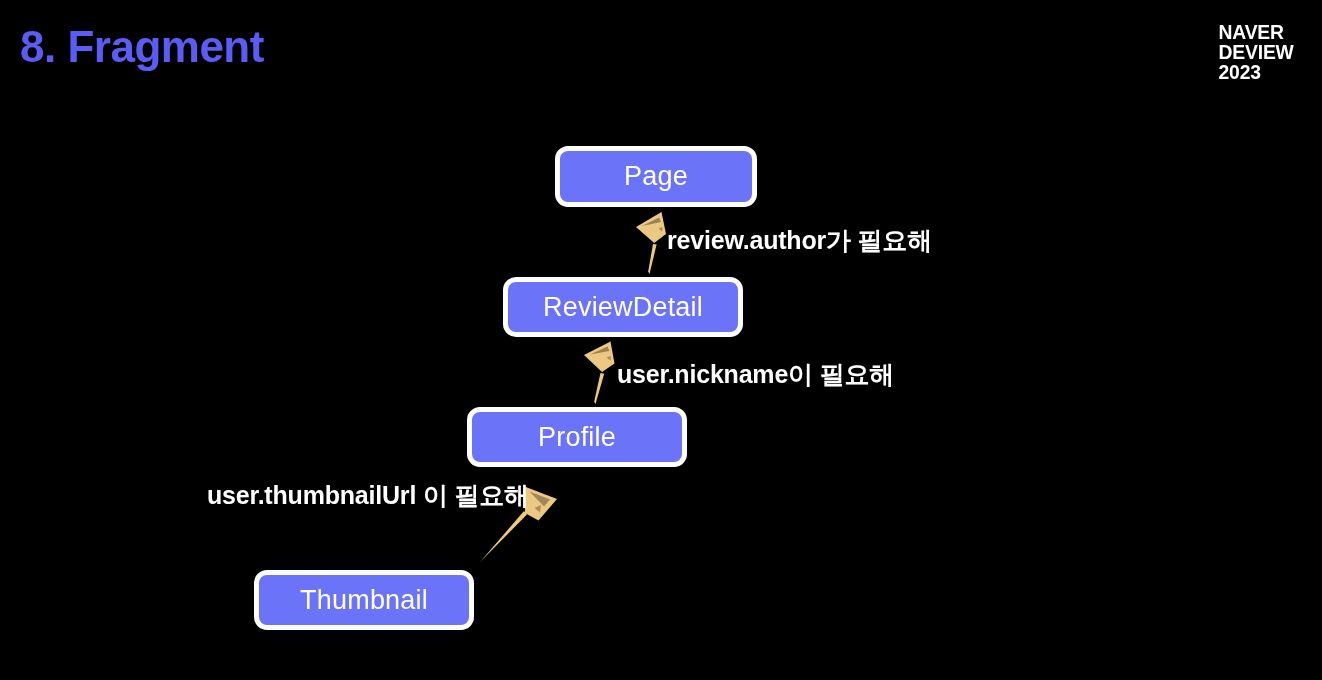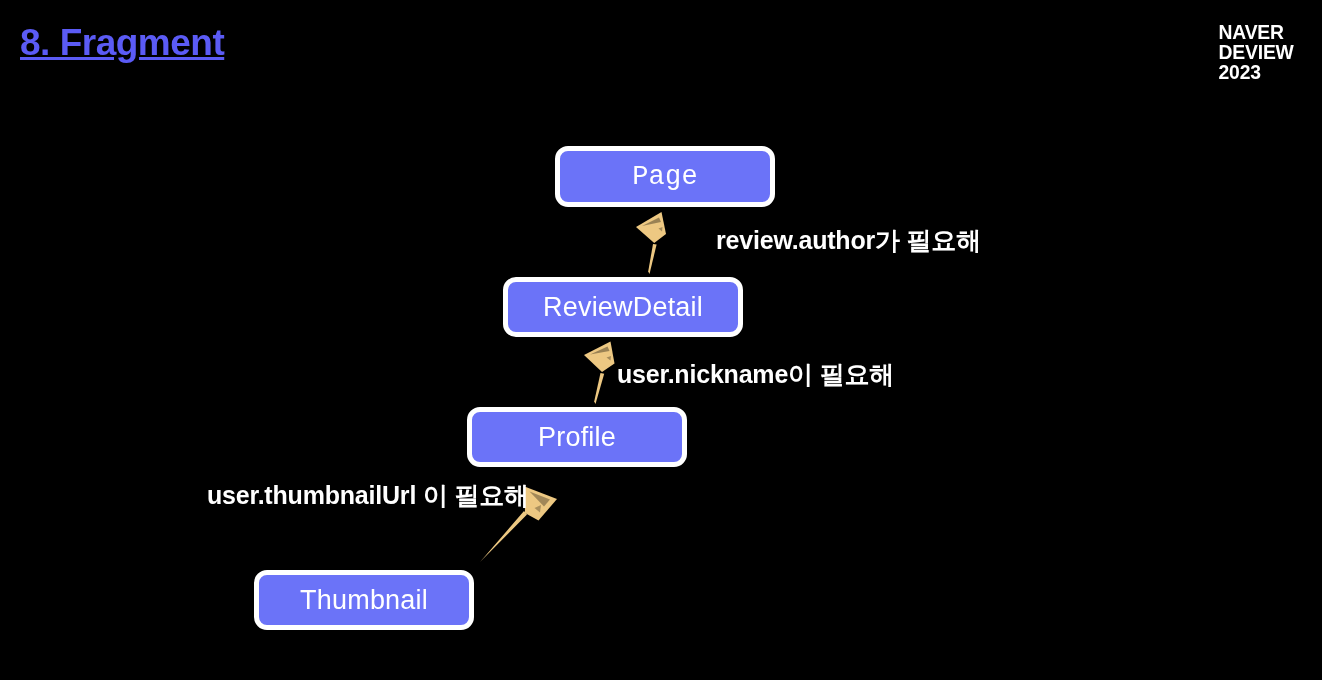--- a/index.html
+++ b/index.html
@@ -19,26 +19,25 @@
     position: absolute;
     inset: 0;
     background: #000000;
   }
 
   
   .slide-title {
     position: absolute;
     left: 20px;
     top: 22px;
-    font-size: 37px;
+    font-size: 44px;
     font-weight: 700;
     color: #5b5bf5;
     letter-spacing: -0.5px;
     white-space: nowrap;
-    text-decoration: underline;
   }
 
   .brand-logo {
     position: absolute;
     right: 28px;
     top: 22px;
     text-align: left;
     color: #ffffff;
     font-weight: 700;
     font-size: 21px;
@@ -70,21 +69,21 @@
     box-shadow: 0 3px 7px rgba(0,0,0,0.85);
   }
   .node-label {
     color: #ffffff;
     font-size: 27px;
     font-weight: 400;
     letter-spacing: 0.2px;
     white-space: nowrap;
   }
 
-  .node-page        { left: 555px; top: 146px; width: 220px; height: 61px; font-family: Liberation Mono, monospace; }
+  .node-page        { left: 555px; top: 146px; width: 202px; height: 61px; }
   .node-reviewdetail{ left: 503px; top: 277px; width: 240px; height: 60px; }
   .node-profile     { left: 467px; top: 407px; width: 220px; height: 60px; }
   .node-thumbnail   { left: 254px; top: 570px; width: 220px; height: 60px; }
 
   
   .arrow {
     position: absolute;
     pointer-events: none;
   }
   .arrow-1 { left: 628px; top: 210px; width: 48px; height: 66px; }
@@ -93,21 +92,21 @@
 
   
   .annotation {
     position: absolute;
     color: #ffffff;
     font-size: 25px;
     font-weight: 600;
     letter-spacing: -0.2px;
     white-space: nowrap;
   }
-  .ann-1 { left: 716px; top: 224px; }
+  .ann-1 { left: 667px; top: 224px; }
   .ann-2 { left: 617px; top: 358px; }
   .ann-3 { left: 207px; top: 479px; }
 </style>
 </head>
 <body>
 
 <div class="slide">
 
   <div class="slide-title">8. Fragment</div>
 

